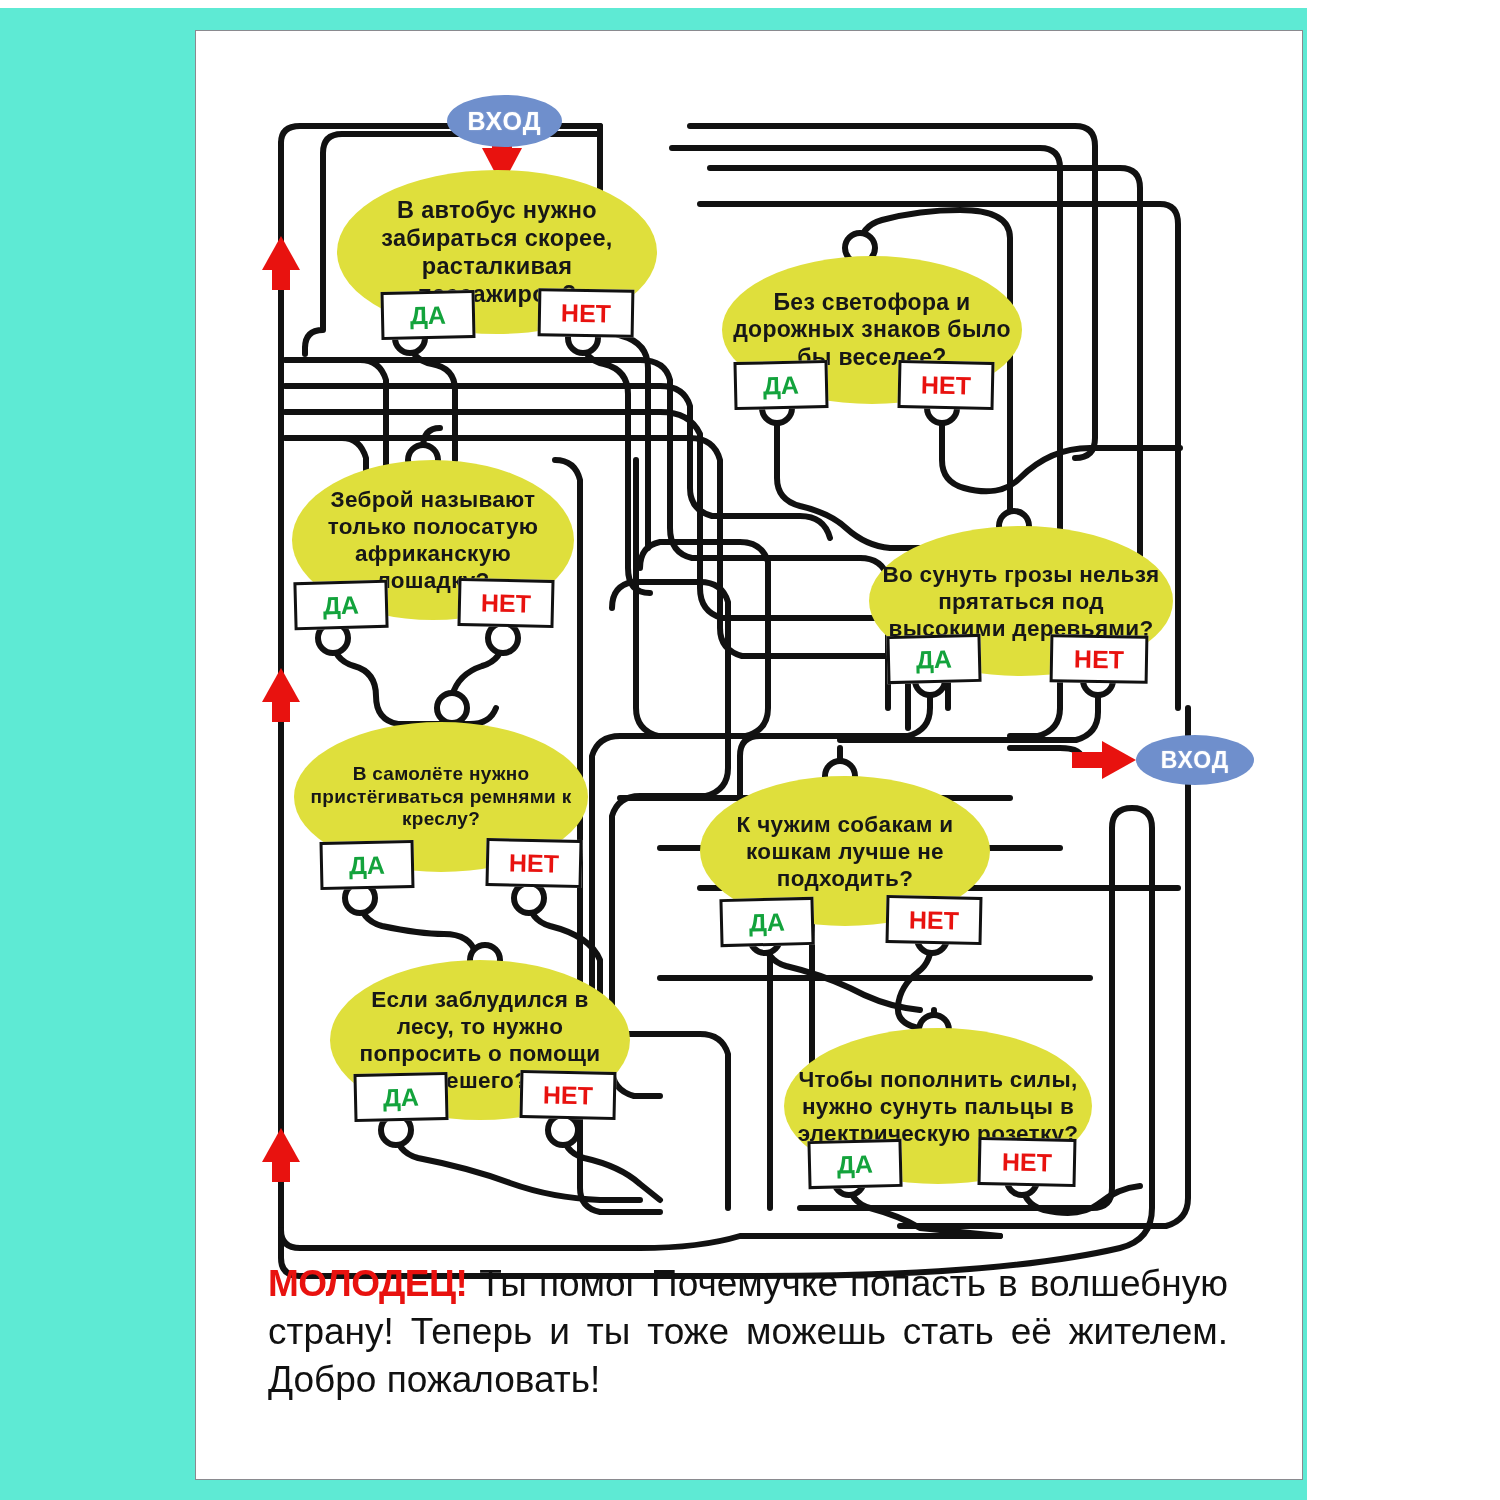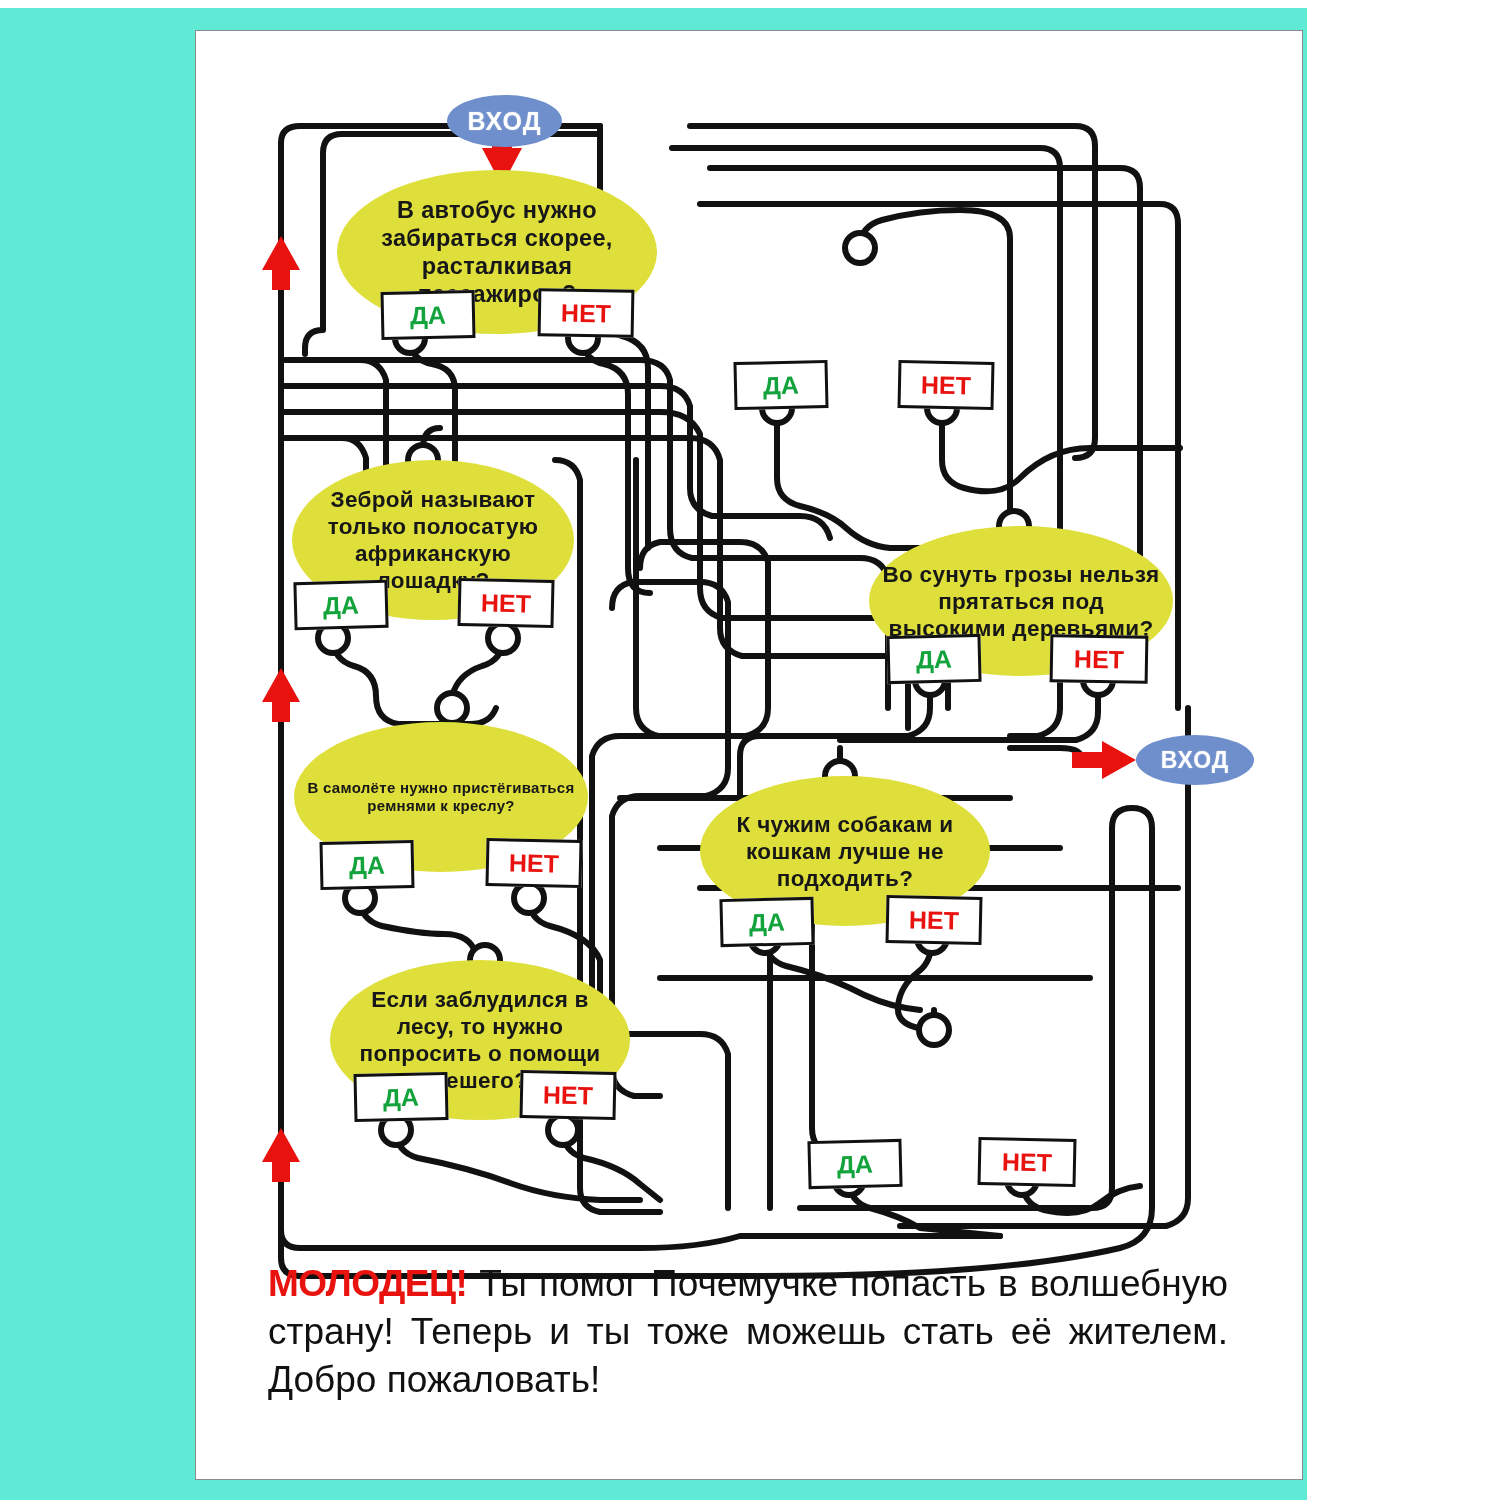--- a/index.html
+++ b/index.html
@@ -194,41 +194,47 @@
   </div>
 
   <div class="pill" style="left:1136px;top:727px;width:118px;height:50px;font-size:23px;">
     <span>ВХОД</span>
   </div>
 
   <div class="bubble" style="left:337px;top:162px;width:320px;height:164px;font-size:23.5px;">
     <span>В автобус нужно забираться скорее, расталкивая пассажиров?</span>
   </div>
 
+  <div class="bubble" style="left:722px;top:248px;width:300px;height:148px;font-size:23px;">
+    <span>Без светофора и дорожных знаков было бы веселее?</span>
+  </div>
 
   <div class="bubble" style="left:292px;top:452px;width:282px;height:160px;font-size:22.5px;">
     <span>Зеброй называют только полосатую африканскую лошадку?</span>
   </div>
 
   <div class="bubble" style="left:869px;top:518px;width:304px;height:150px;font-size:22.5px;">
     <span>Во сунуть грозы нельзя прятаться под высокими деревьями?</span>
   </div>
 
-  <div class="bubble" style="left:294px;top:714px;width:294px;height:150px;font-size:15px;">
+  <div class="bubble" style="left:294px;top:714px;width:294px;height:150px;font-size:19px;">
     <span>В самолёте нужно пристёгиваться ремнями к креслу?</span>
   </div>
 
   <div class="bubble" style="left:700px;top:768px;width:290px;height:150px;font-size:22.5px;align-items:center;">
     <span>К чужим собакам и кошкам лучше не подходить?</span>
   </div>
 
   <div class="bubble" style="left:330px;top:952px;width:300px;height:160px;font-size:22.5px;">
     <span>Если заблудился в лесу, то нужно попросить о помощи лешего?</span>
   </div>
 
+  <div class="bubble" style="left:784px;top:1020px;width:308px;height:156px;font-size:22.5px;">
+    <span>Чтобы пополнить силы, нужно сунуть пальцы в электрическую розетку?</span>
+  </div>
 
   <div class="cap yes" style="left:381px;top:283px;width:88px;height:42px;font-size:25px;transform:rotate(-1.2deg);">
     <span>ДА</span>
     </div>
   <div class="cap no" style="left:538px;top:281px;width:90px;height:42px;font-size:25px;transform:rotate(1.0deg);">
     <span>НЕТ</span>
     </div>
 
   <div class="cap yes" style="left:734px;top:353px;width:88px;height:42px;font-size:25px;transform:rotate(-1.3deg);">
     <span>ДА</span>

